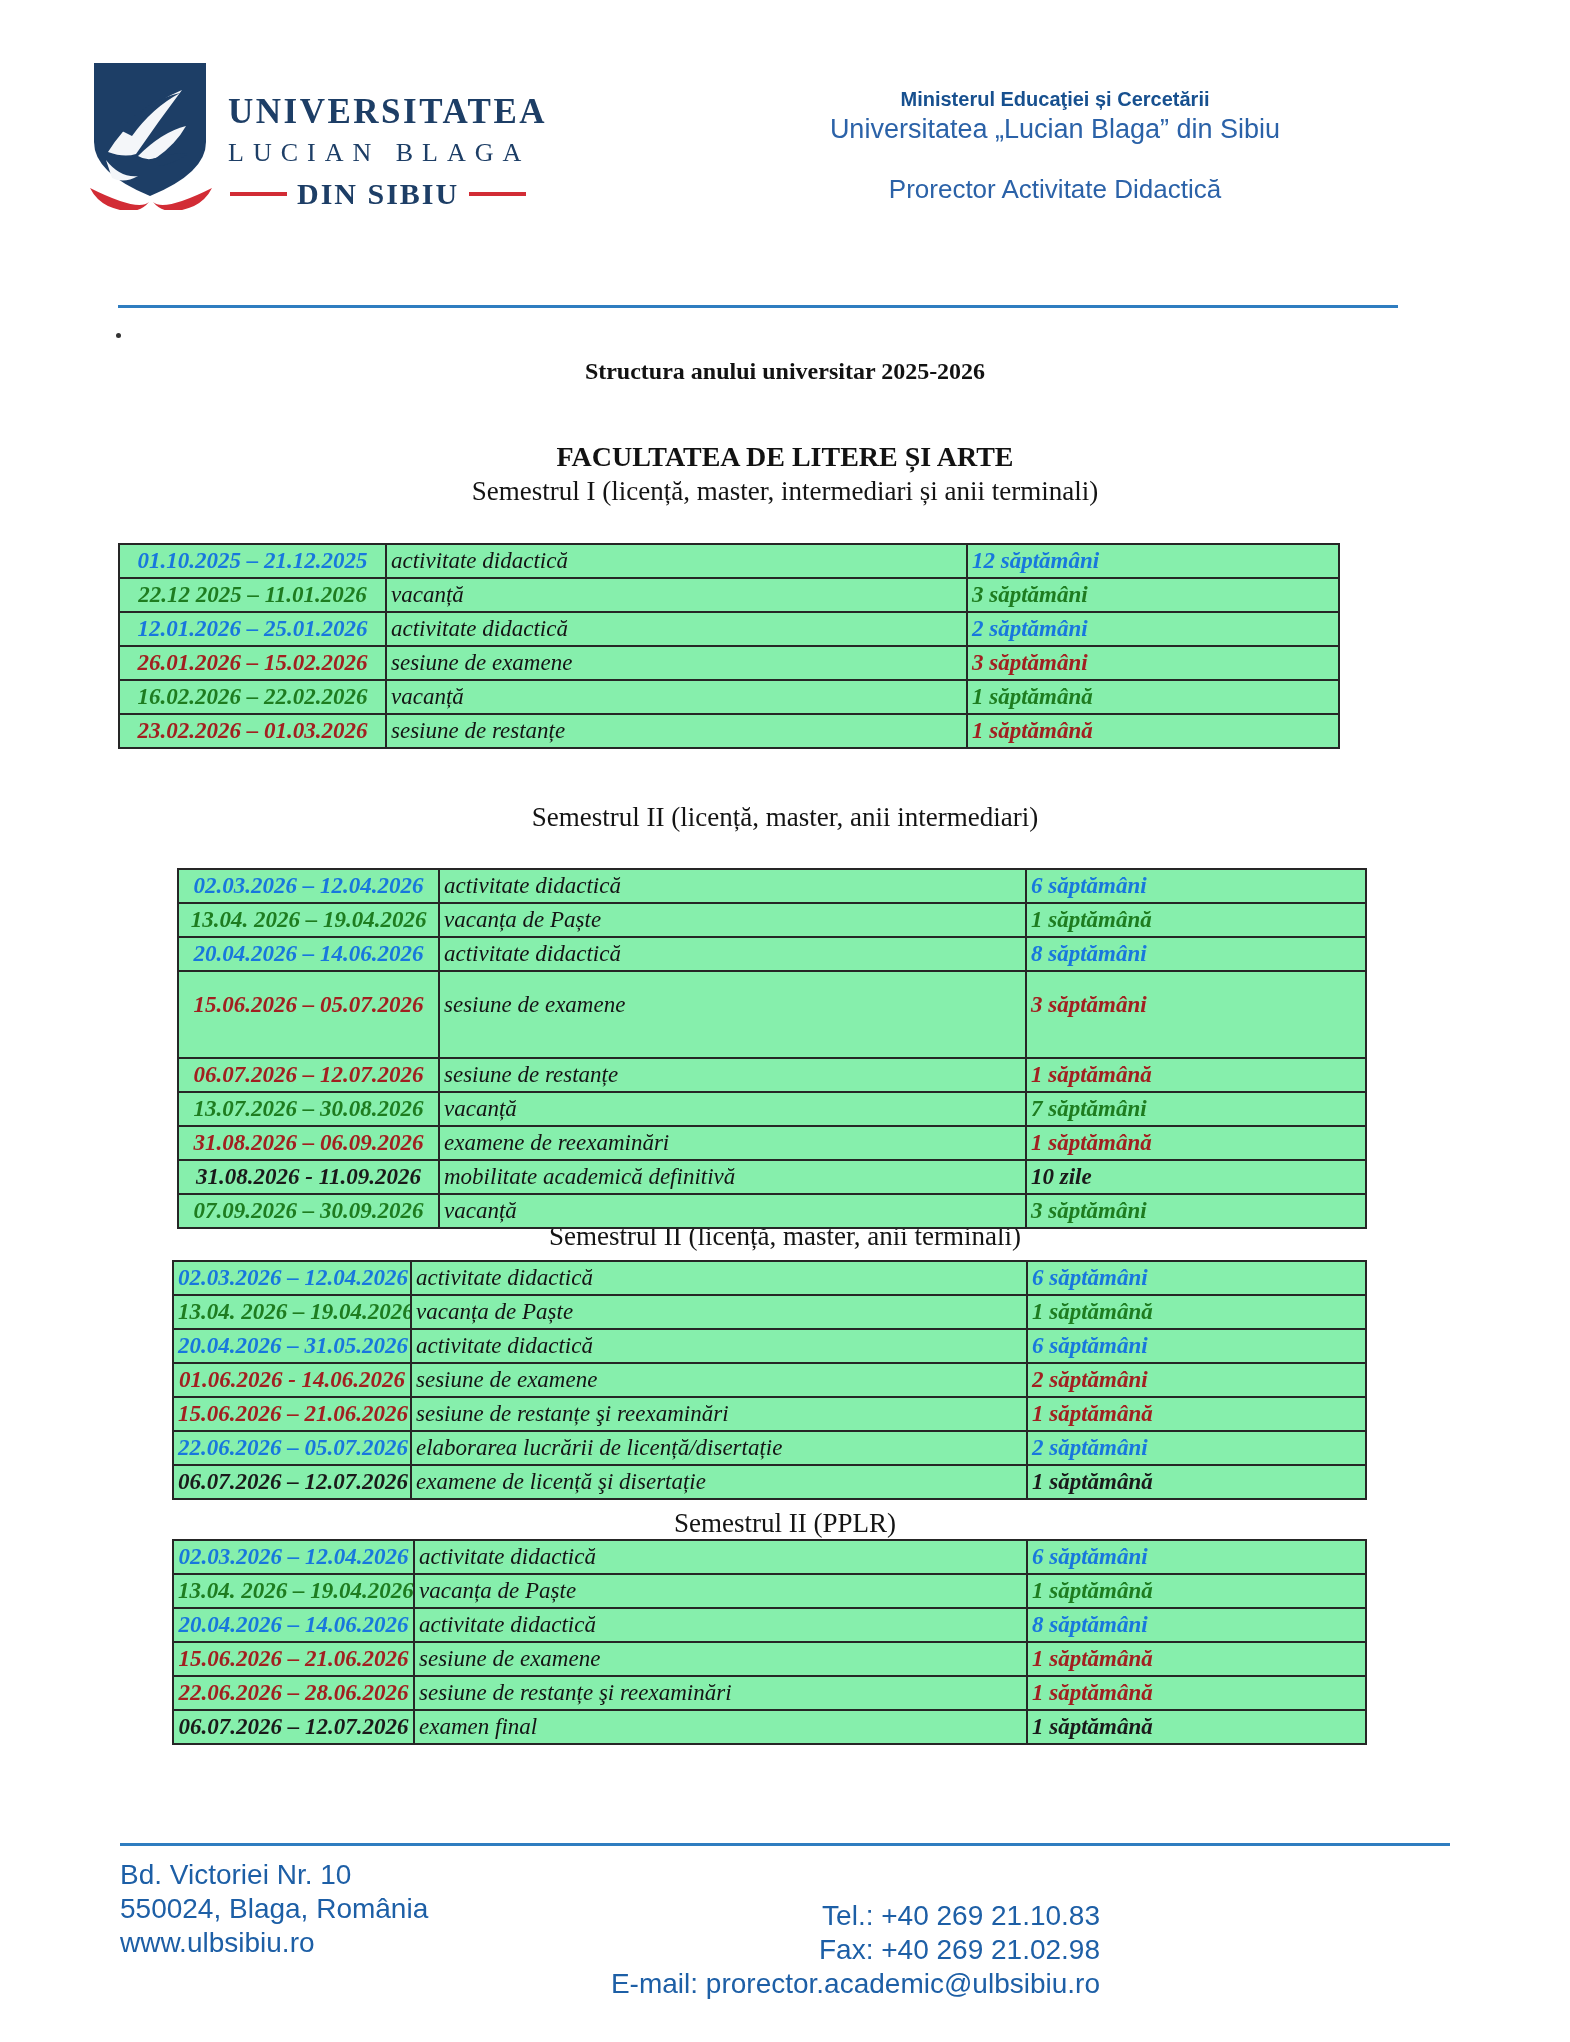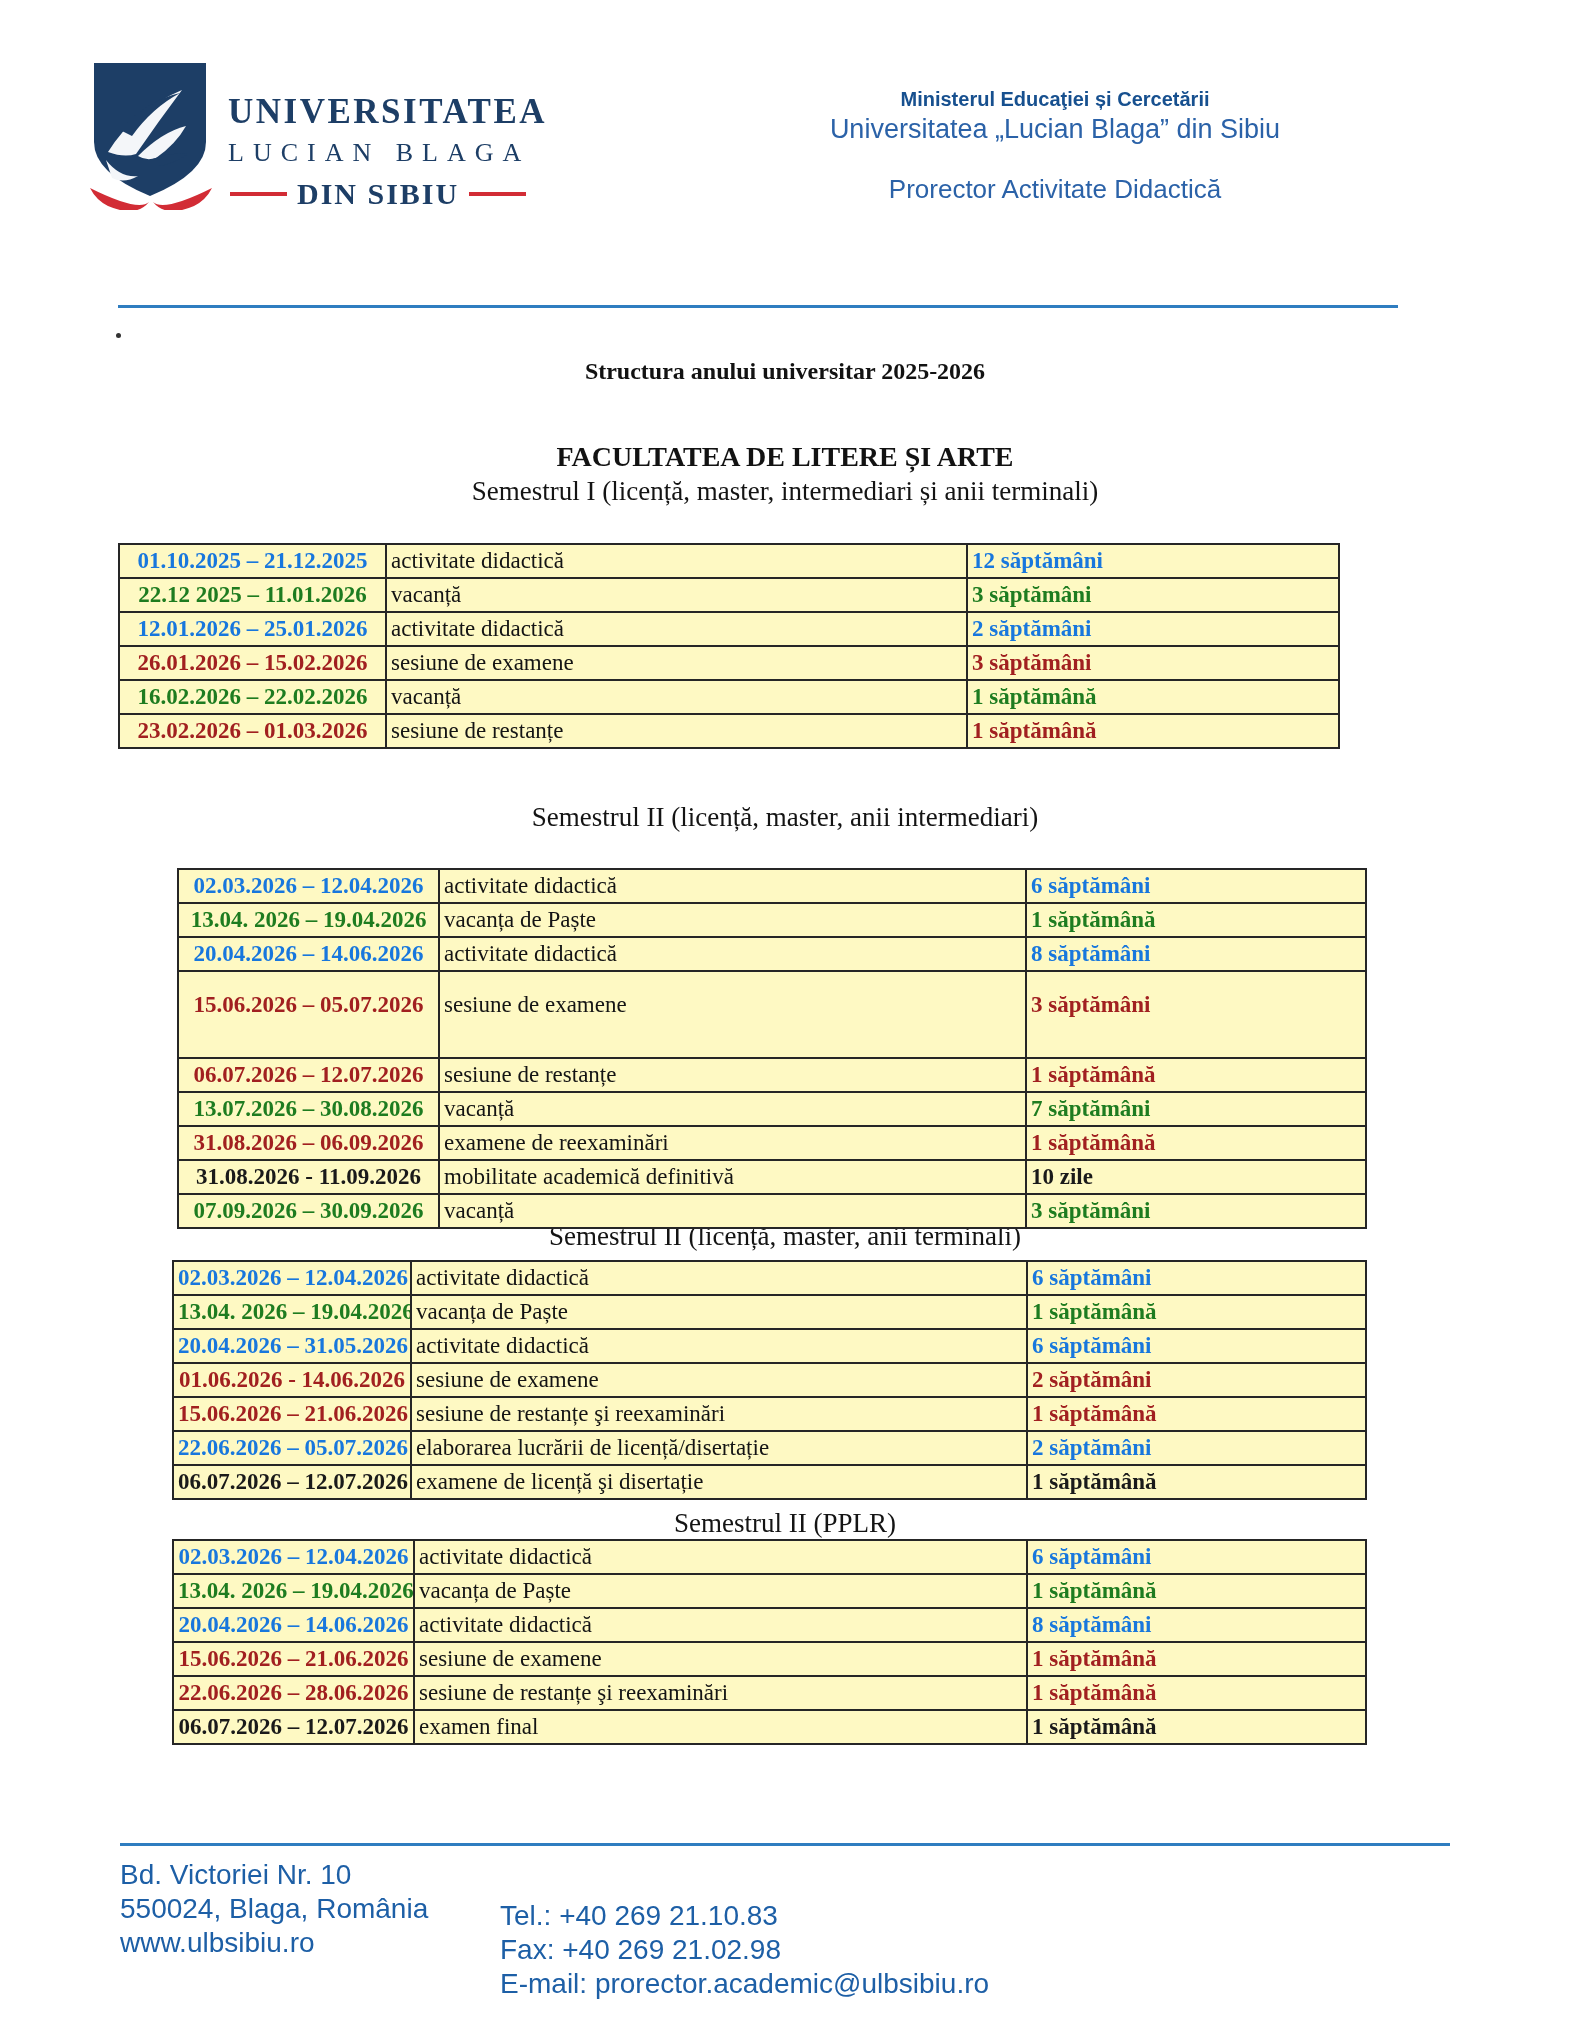--- a/index.html
+++ b/index.html
@@ -25,21 +25,21 @@
   
   .center-line{left:0;width:1570px;text-align:center;white-space:nowrap;}
   .doc-title{top:358px;font-size:24px;font-weight:bold;color:#121212;}
   .faculty{top:441px;font-size:28px;font-weight:bold;color:#121212;}
   .sec-h{font-size:27px;color:#141414;}
   .sec-h0{top:476px;}
   .sec-h1{top:802px;}
   .sec-h2{top:1221px;}
   .sec-h3{top:1508px;}
   
-  table.cal{position:absolute;border-collapse:collapse;table-layout:fixed;background:#fef9c3;}
+  table.cal{position:absolute;border-collapse:collapse;table-layout:fixed;background:#86efac;font-style:italic;}
   table.cal td{
     border:2px solid #262626;font-size:23px;line-height:1.12;
     padding:1px 4px;height:30px;overflow:hidden;white-space:nowrap;vertical-align:middle;
   }
   .t1{left:118px;top:543px;width:1220px;}
   .t2{left:177px;top:868px;width:1188px;}
   .t2 td{height:31px;}
   .t3{left:172px;top:1260px;width:1193px;}
   .t4{left:172px;top:1539px;width:1193px;}
   .t4 td{height:31px;}
@@ -49,21 +49,21 @@
   .col-duration{font-weight:bold;padding-left:11px;}
   .c-blue{color:var(--c-blue,#1877dd);}
   .c-green{color:var(--c-green,#1e7c20);}
   .c-red{color:var(--c-red,#a12020);}
   .c-black{color:var(--c-black,#1a1a1a);}
   
   .bottom-rule{left:120px;top:1843px;width:1330px;height:3px;background:var(--c-rule,#2f7dc0);}
   .footer-left{left:120px;top:1858px;width:600px;font-family:"Liberation Sans",sans-serif;
     font-size:28px;color:var(--c-footerblue,#1d5fa6);line-height:1.21;}
   .footer-left .site{font-weight:normal;}
-  .footer-right{left:500px;top:1899px;width:600px;font-family:"Liberation Sans",sans-serif;
+  .footer-right{left:500px;top:1899px;width:600px;text-align:right;font-family:"Liberation Sans",sans-serif;
     font-size:28px;color:var(--c-footerblue,#1d5fa6);line-height:1.21;}
 </style>
 </head>
 <body>
 
 <div class="abs crest">
   <svg width="130" height="150" viewBox="0 0 130 150" aria-hidden="true">
     <path d="M8 3 H120 V82 Q120 113 64 136 Q8 113 8 82 Z" fill="#1d3e66"></path>
     <path d="M22 92 Q48 50 96 30 Q72 62 50 94 Q38 98 22 92 Z" fill="#f4f6f9"></path>
     <path d="M34 70 Q62 40 94 33 Q66 48 46 76 Z" fill="#1d3e66"></path>

